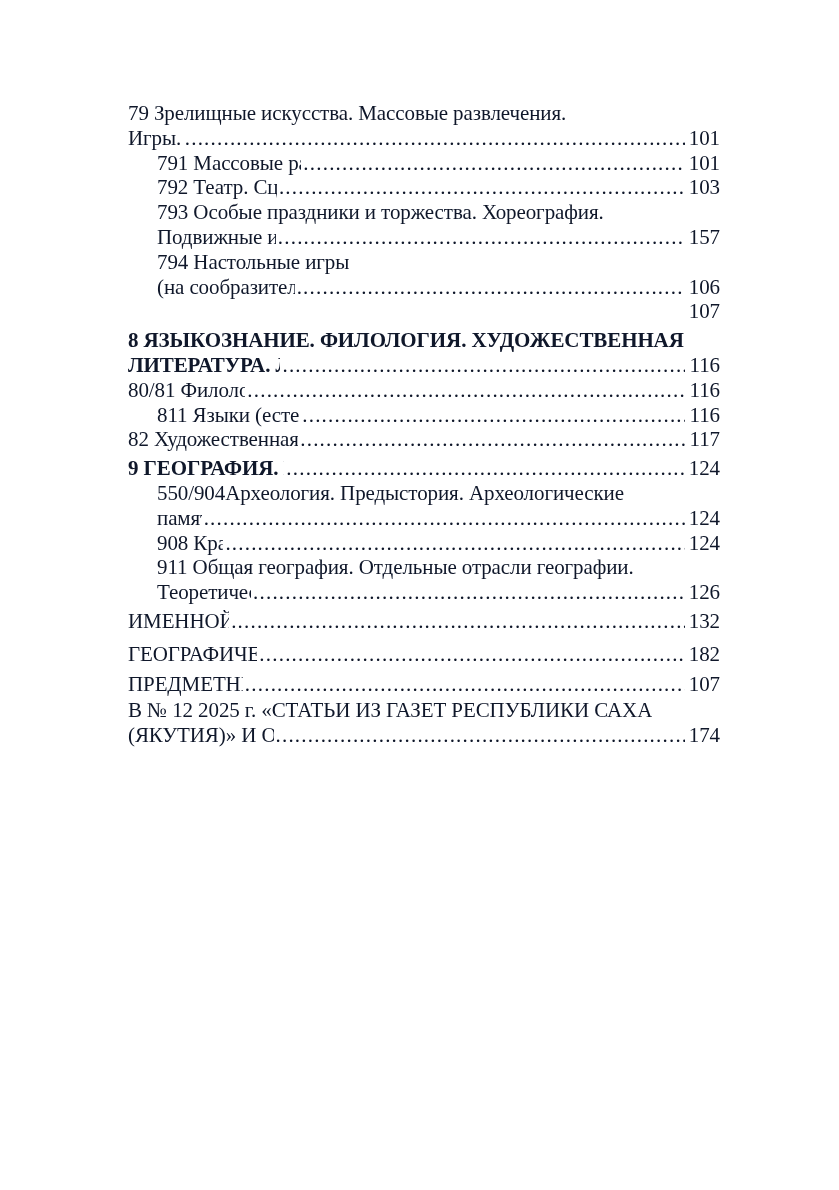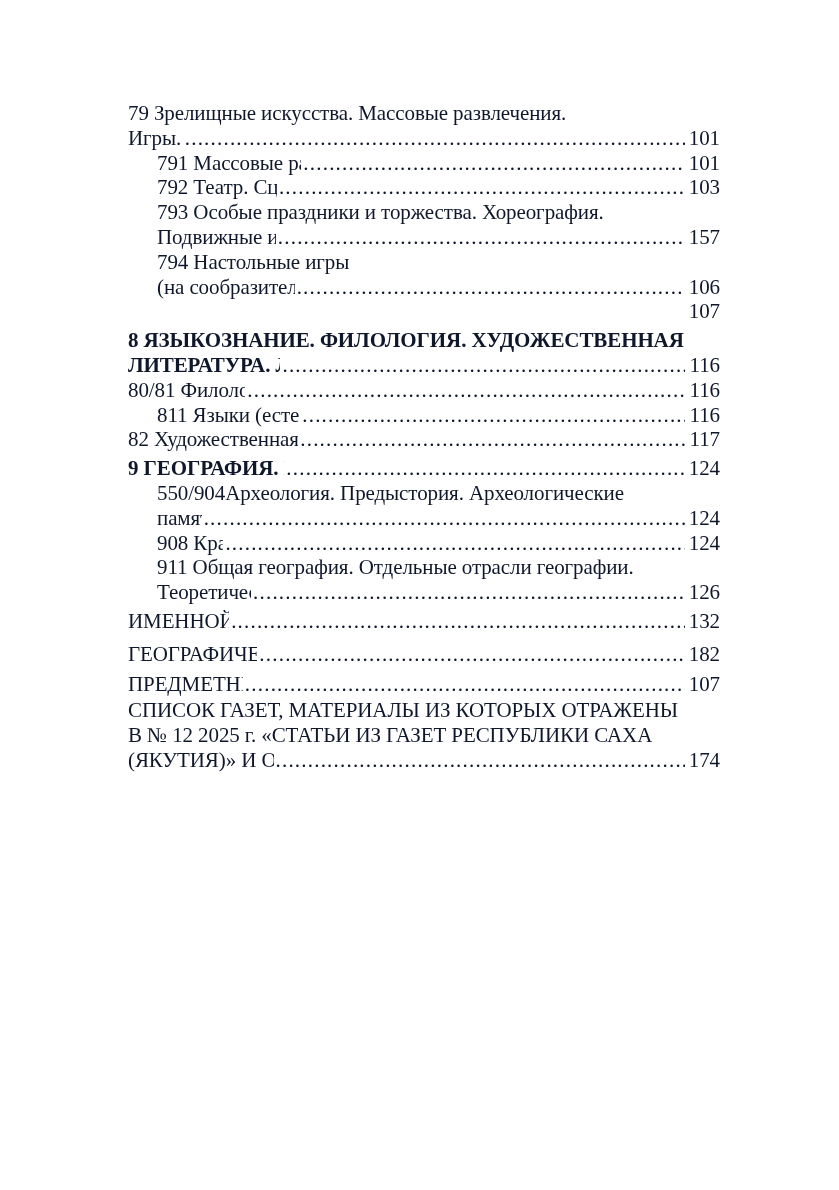--- a/index.html
+++ b/index.html
@@ -196,24 +196,20 @@
       </div>
       <div class="entry gap-md">
         <div class="line">
     <span class="text">ПРЕДМЕТНЫЙ УКАЗАТЕЛЬ</span>
     <span class="leader">................................................................................................................................................................</span>
     <span class="page-num">107</span>
   </div>
       </div>
       <div class="entry gap-xs">
         <div class="line">
-    <span class="text">СПИСОК ГАЗЕТ, МАТЕРИАЛЫ ИЗ КОТОРЫХ ОТРАЖЕНЫ</span>
-
-  </div>
-        <div class="line">
     <span class="text">В № 12 2025 г. «СТАТЬИ ИЗ ГАЗЕТ РЕСПУБЛИКИ САХА</span>
 
   </div>
         <div class="line">
     <span class="text">(ЯКУТИЯ)» И ОТВЕТСТВЕННЫХ ЛИЦ</span>
     <span class="leader">................................................................................................................................................................</span>
     <span class="page-num">174</span>
   </div>
       </div>
     </div>

